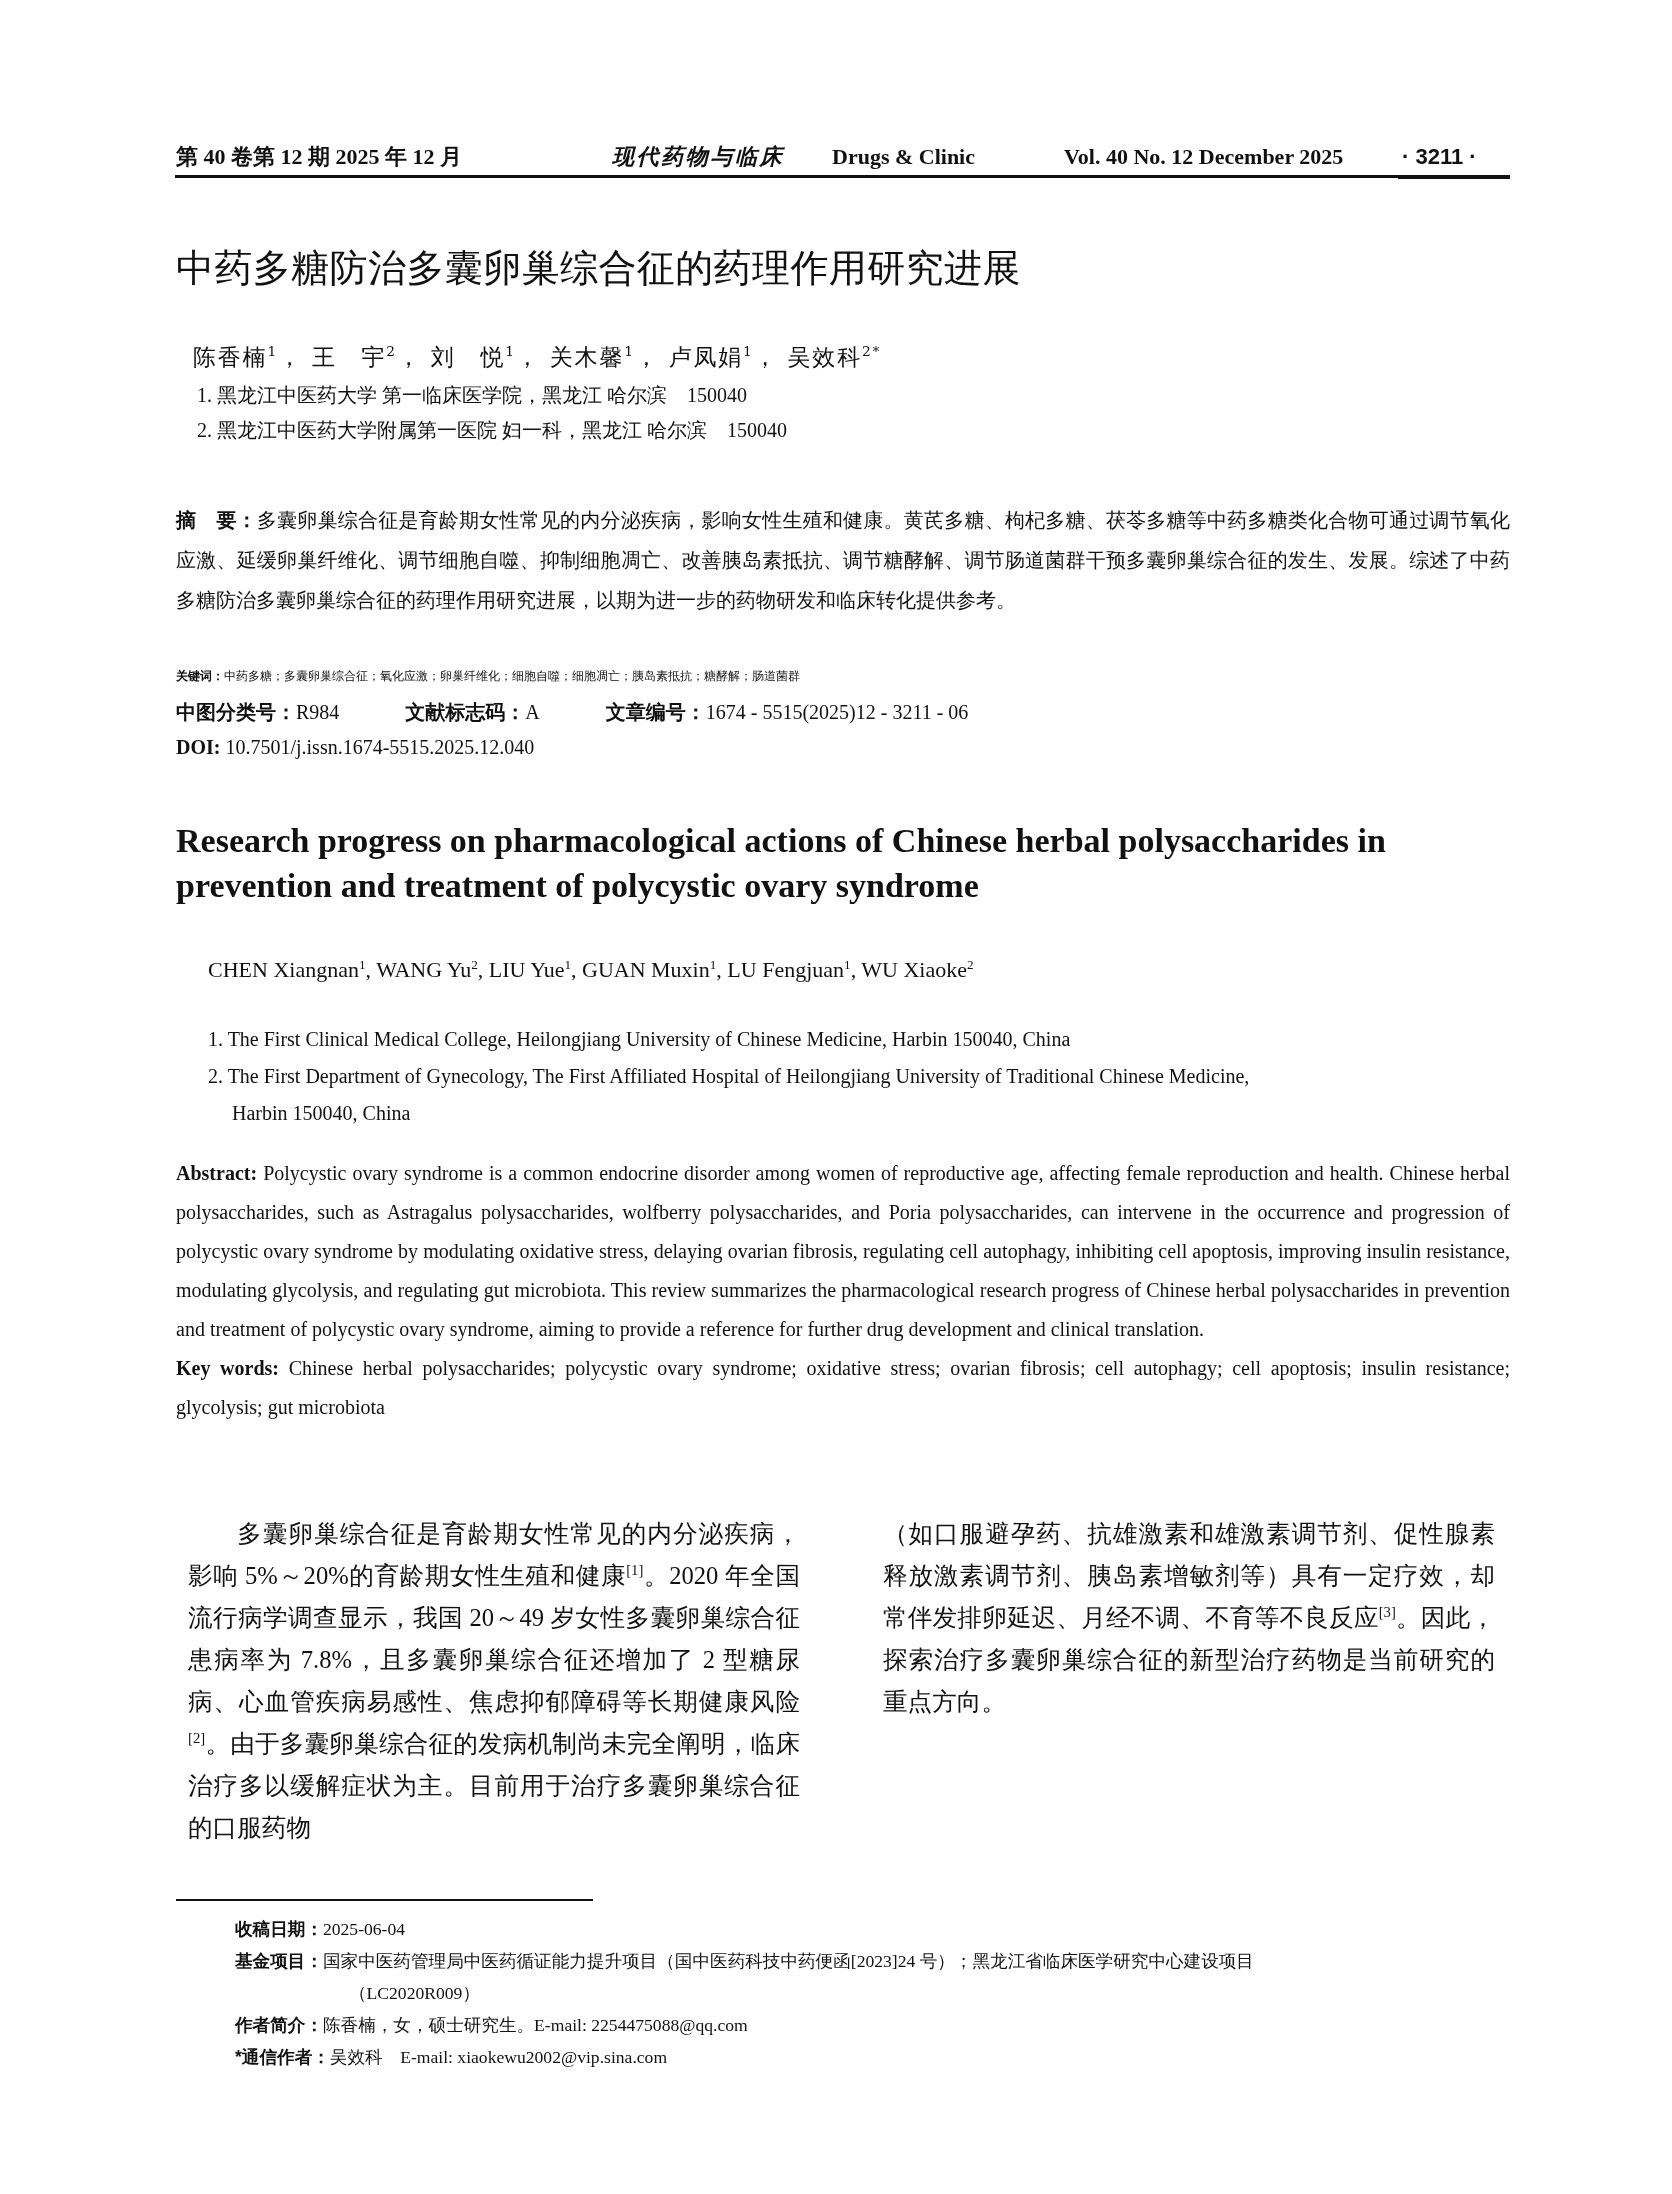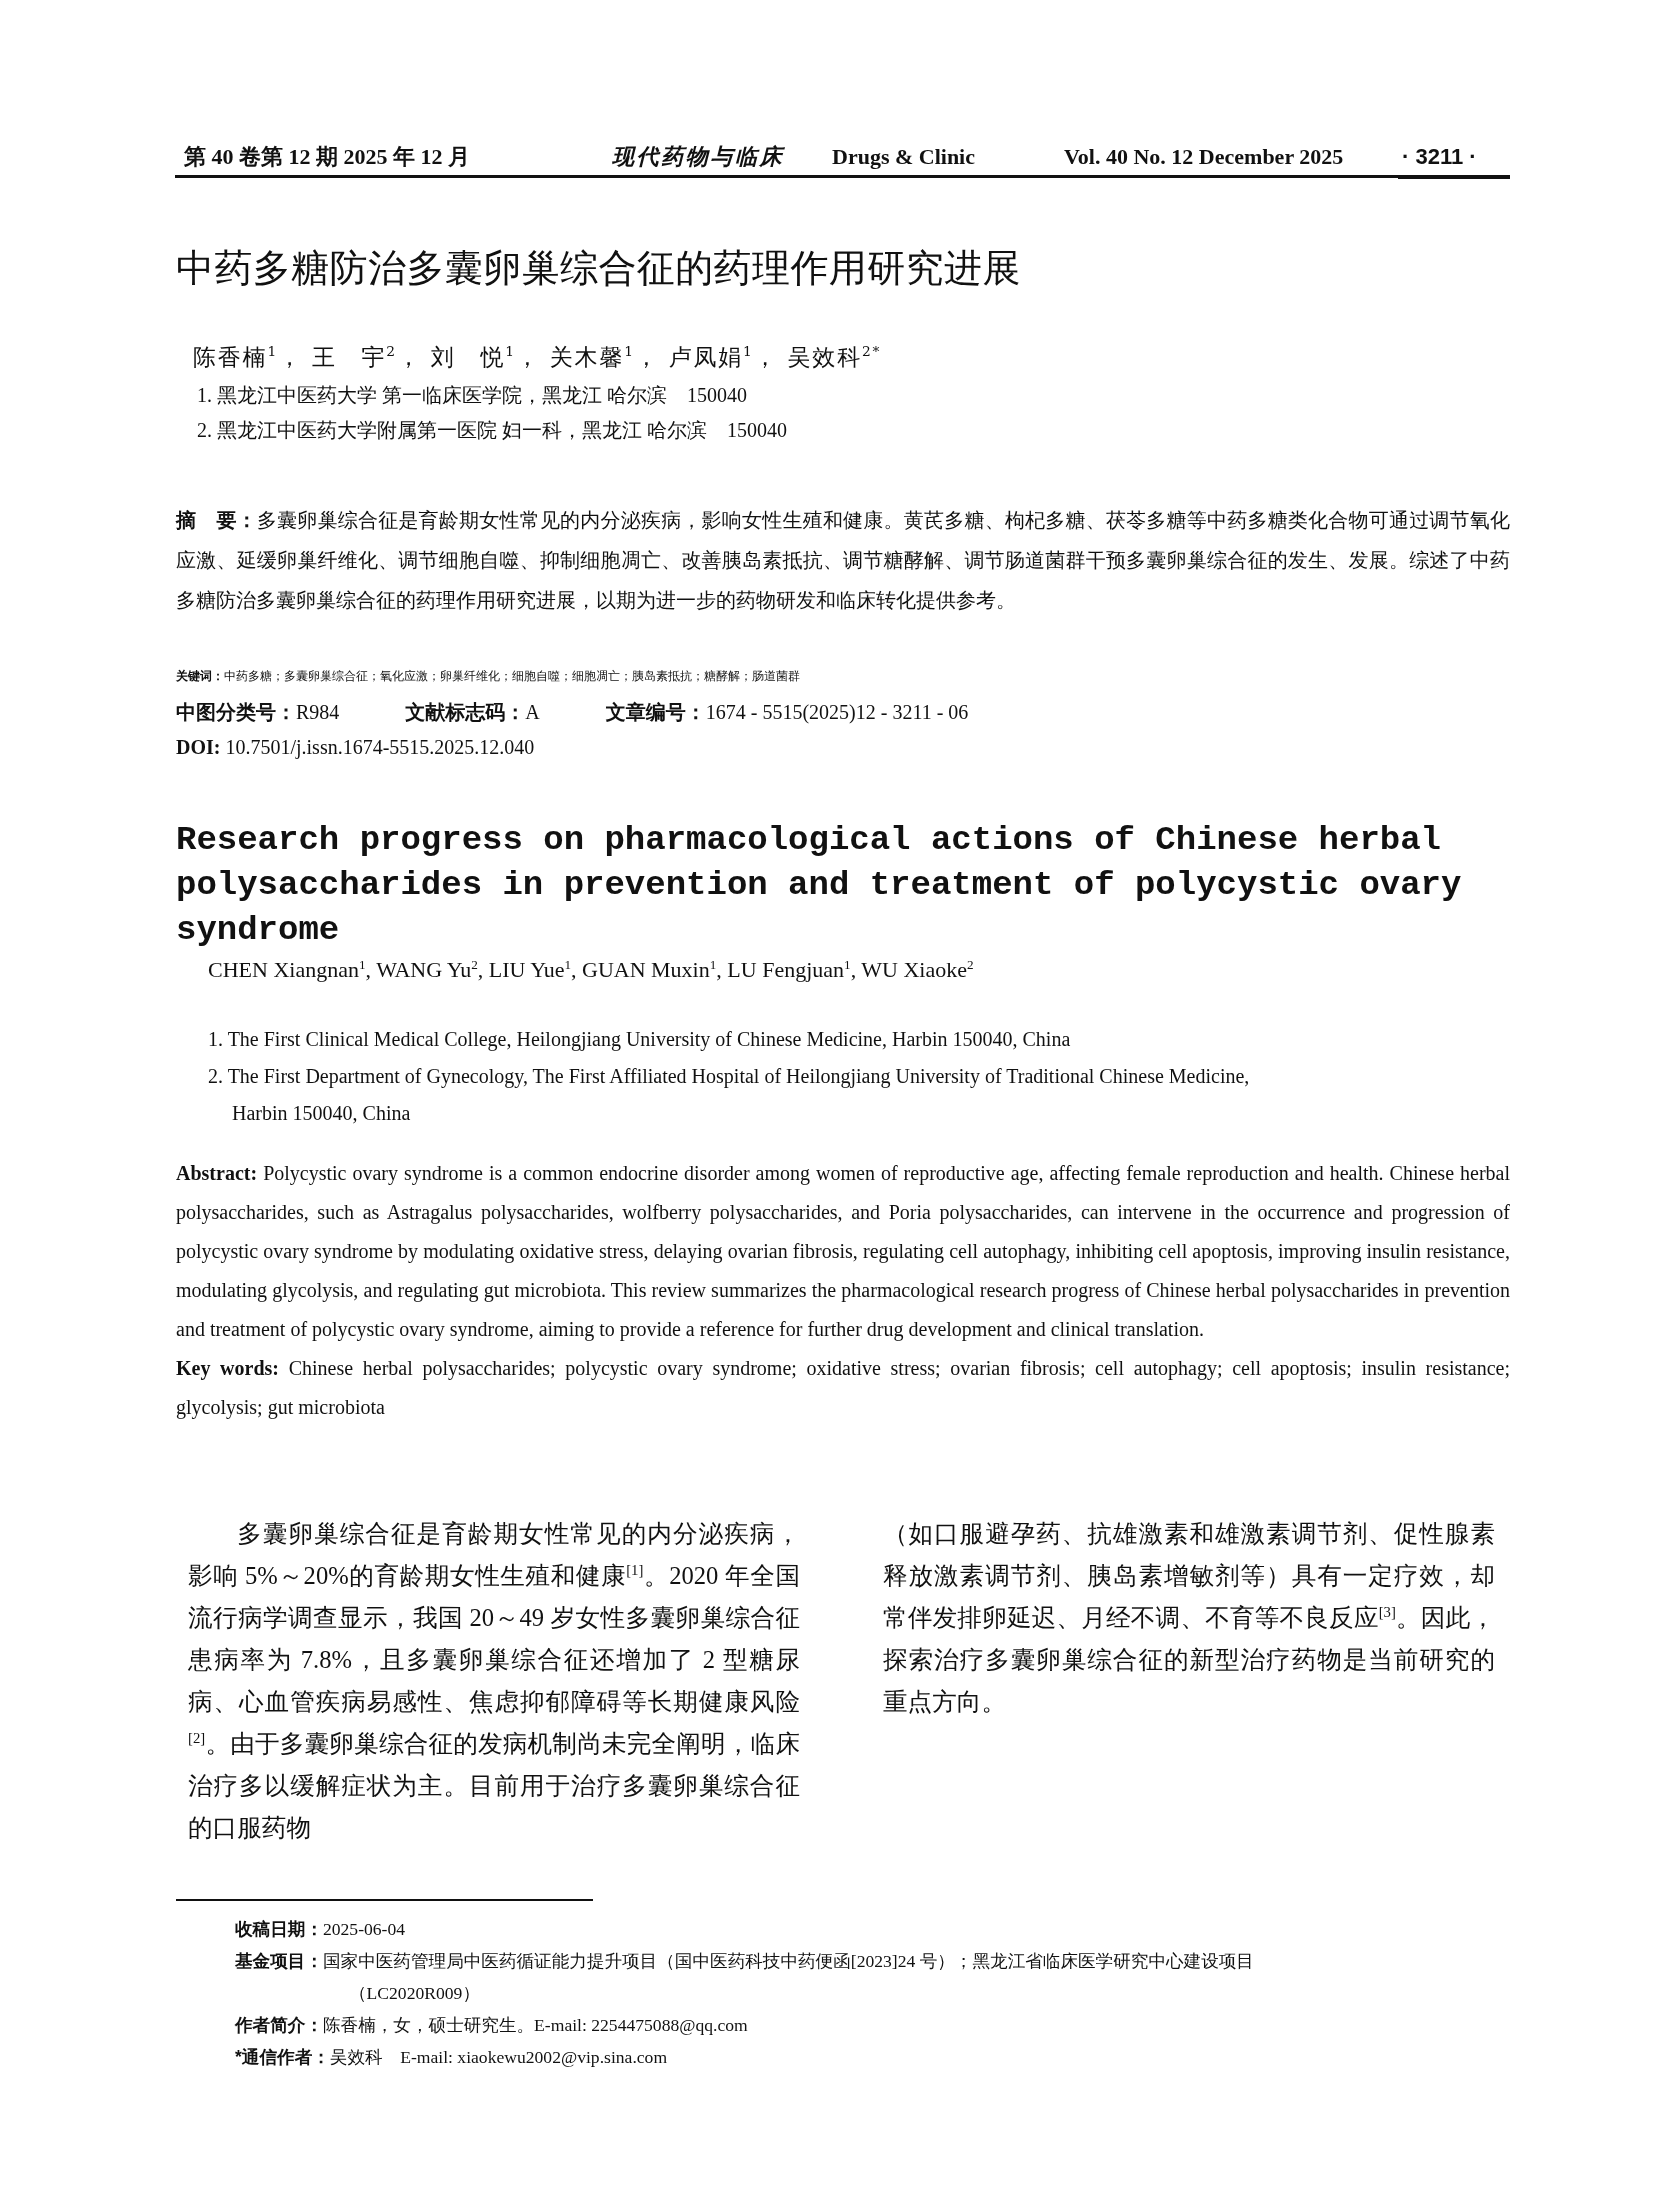--- a/index.html
+++ b/index.html
@@ -46,21 +46,21 @@
   .fn-rule { left: 176px; top: 1899px; width: 417px; height: 2.2px; background: #111; }
   .fn { left: 235px; top: 1913px; width: 1275px; font-size: 17.6px; line-height: 32px; }
   .fn .row { display: block; white-space: nowrap; }
   .fn .cont { padding-left: 114px; }
 </style>
 </head>
 <body>
 
 <div class="page">
 
-  <div class="abs rh serif" style="left:184px;text-align:center;">第 40 卷第 12 期   2025 年 12 月</div>
+  <div class="abs rh serif" style="left:176px;text-align:center;">第 40 卷第 12 期   2025 年 12 月</div>
   <div class="abs rh journal-cn" style="left:612px;">现代药物与临床</div>
   <div class="abs rh serif" style="left:832px;">Drugs &amp; Clinic</div>
   <div class="abs rh serif" style="left:1064px;">Vol. 40 No. 12 December 2025</div>
   <div class="abs rh sans" style="left:1402px;">· 3211 ·</div>
   <div class="abs rh-rule"></div>
   <div class="abs rh-rule2"></div>
 
   <h1 class="abs title-cn sans" style="margin:0;">中药多糖防治多囊卵巢综合征的药理作用研究进展</h1>
 
   <div class="abs authors-cn">
@@ -84,21 +84,21 @@
   </div>
 
   <div class="abs cls-line serif">
     <span class="lbl sans">中图分类号：</span><span>R984</span><span class="gap"></span><span class="lbl sans">文献标志码：</span><span>A</span><span class="gap"></span><span class="lbl sans">文章编号：</span><span>1674 - 5515(2025)12 - 3211 - 06</span>
   </div>
 
   <div class="abs doi serif">
     <span class="lbl">DOI:</span> <span>10.7501/j.issn.1674-5515.2025.12.040</span>
   </div>
 
-  <h2 class="abs title-en serif" style="margin:0;font-family:Liberation Mono, monospace;">Research progress on pharmacological actions of Chinese herbal polysaccharides in prevention and treatment of polycystic ovary syndrome</h2>
+  <h2 class="abs title-en serif" style="margin:0;">Research progress on pharmacological actions of Chinese herbal polysaccharides in prevention and treatment of polycystic ovary syndrome</h2>
 
   <div class="abs authors-en serif">
     <span><span>CHEN Xiangnan</span><sup>1</sup></span>,
     <span><span>WANG Yu</span><sup>2</sup></span>,
     <span><span>LIU Yue</span><sup>1</sup></span>,
     <span><span>GUAN Muxin</span><sup>1</sup></span>,
     <span><span>LU Fengjuan</span><sup>1</sup></span>,
     <span><span>WU Xiaoke</span><sup>2</sup></span>
   </div>
 

